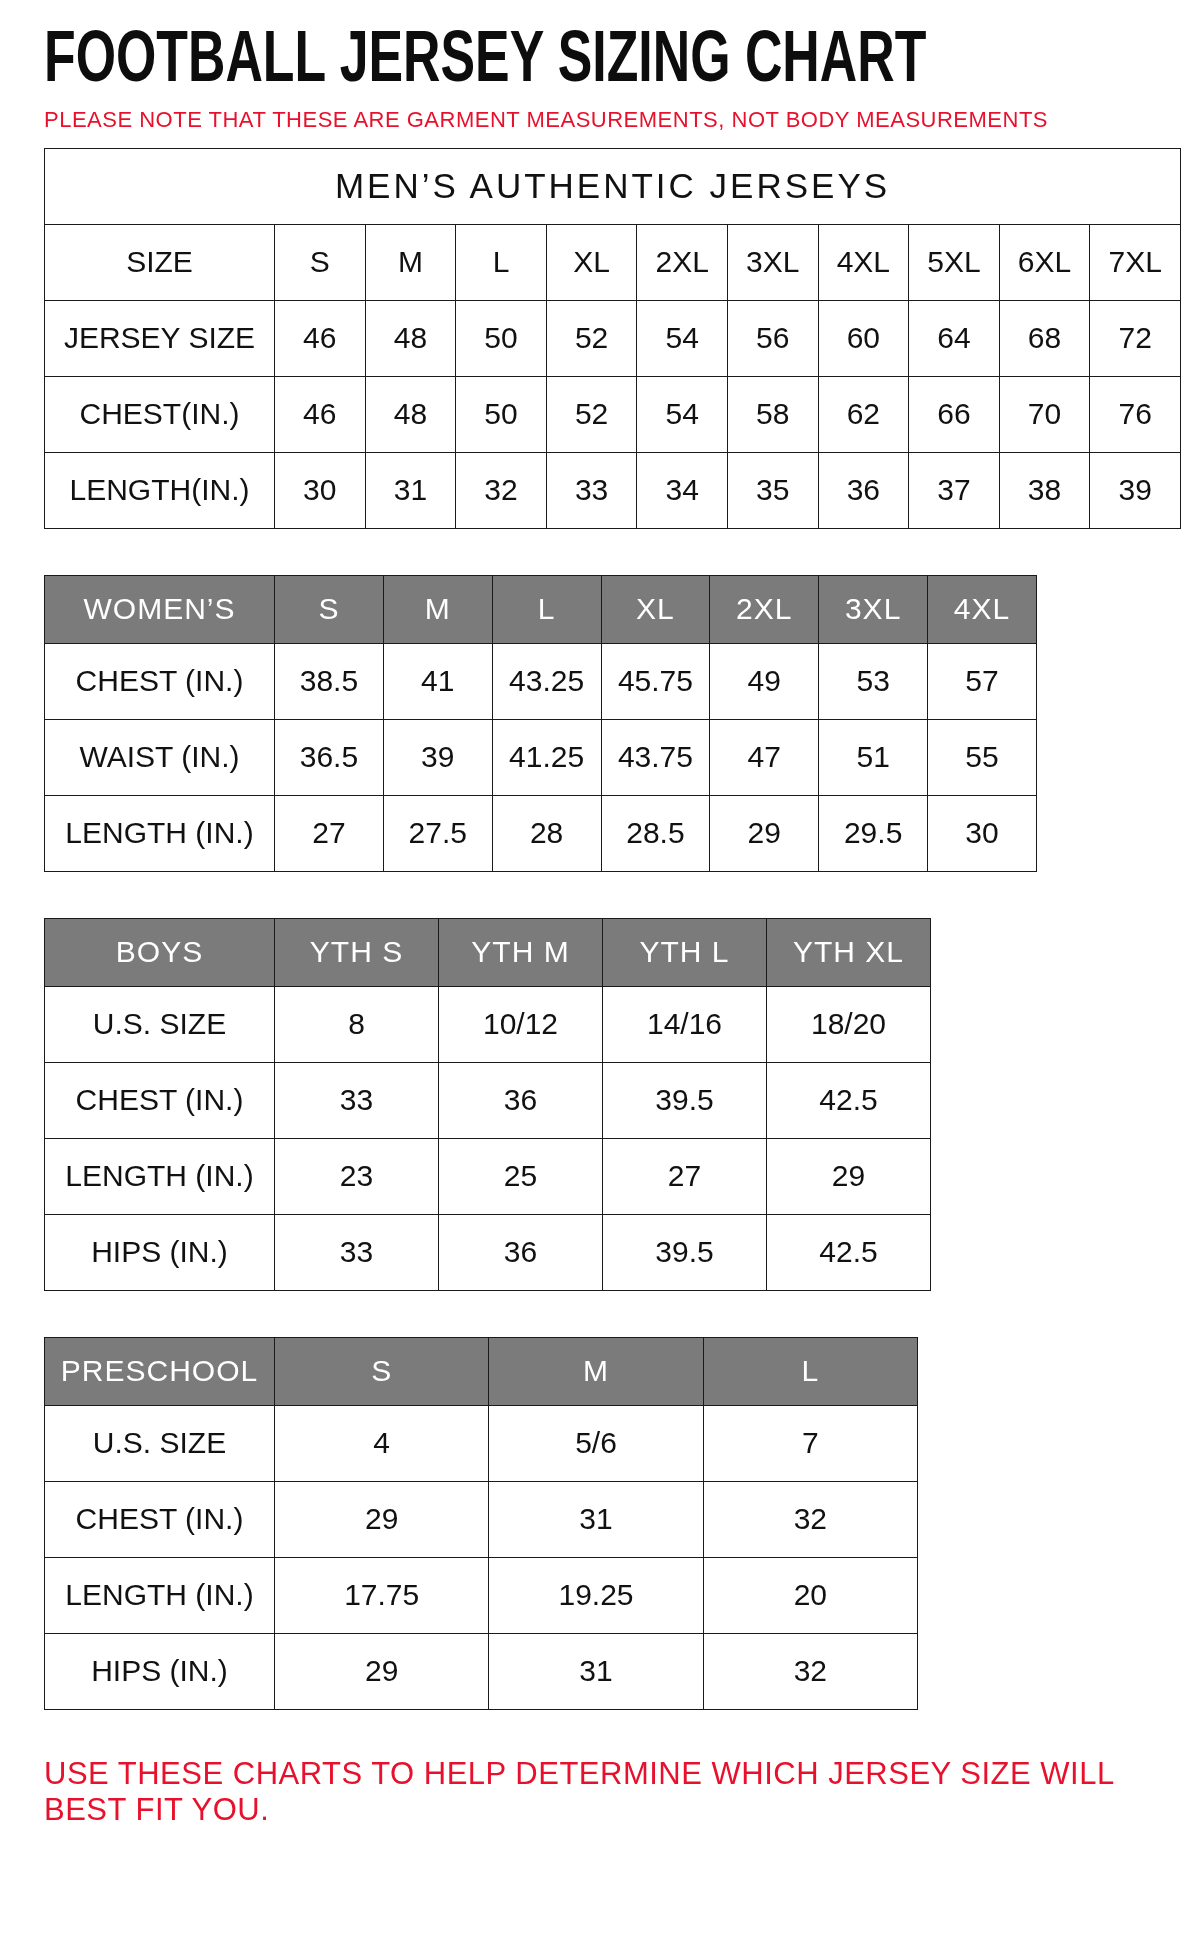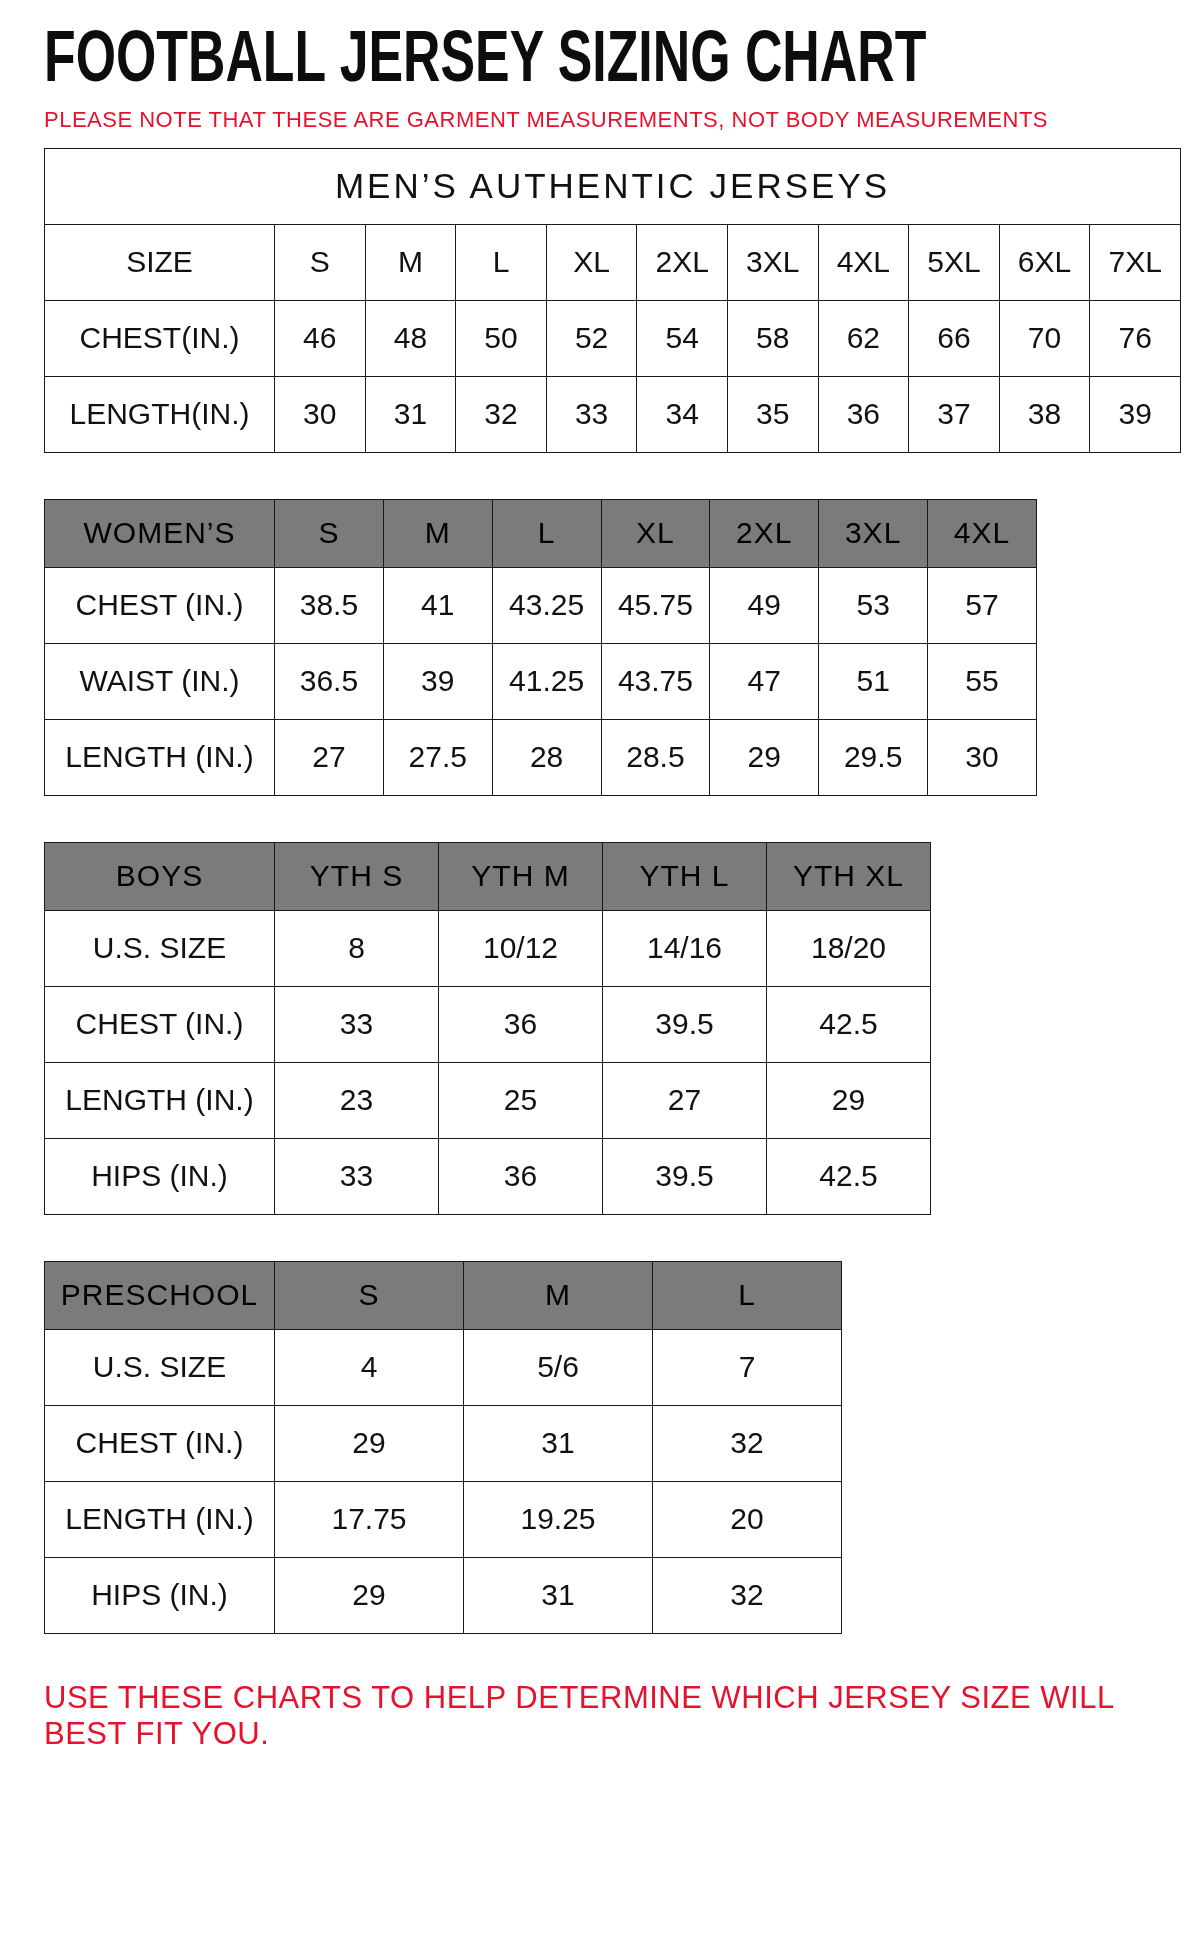--- a/index.html
+++ b/index.html
@@ -53,29 +53,29 @@
   td.banner{
     background:var(--gray);
     color:#fff;
     font-size:35px;
     letter-spacing:3px;
     height:75px;
   }
   
   tr.head-row td{
     background:var(--gray);
-    color:#000000;
+    color:#ffffff;
     height:68px;
     letter-spacing:1px;
   }
 
   table.tbl-mens{width:1137px;}
   table.tbl-womens{width:993px;}
   table.tbl-boys{width:887px;}
-  table.tbl-preschool{width:798px;padding-left:28px;}
+  table.tbl-preschool{width:874px;padding-left:28px;}
 
   .footer-note{
     color:var(--red);
     font-size:31px;
     letter-spacing:.5px;
     margin-top:6px;
   }
 </style>
 </head>
 <body>
@@ -113,20 +113,33 @@
               <td>L</td>
               <td>XL</td>
               <td>2XL</td>
               <td>3XL</td>
               <td>4XL</td>
               <td>5XL</td>
               <td>6XL</td>
               <td>7XL</td>
             </tr>
             <tr>
+              <td>JERSEY SIZE</td>
+              <td>46</td>
+              <td>48</td>
+              <td>50</td>
+              <td>52</td>
+              <td>54</td>
+              <td>56</td>
+              <td>60</td>
+              <td>64</td>
+              <td>68</td>
+              <td>72</td>
+            </tr>
+            <tr>
               <td>CHEST(IN.)</td>
               <td>46</td>
               <td>48</td>
               <td>50</td>
               <td>52</td>
               <td>54</td>
               <td>58</td>
               <td>62</td>
               <td>66</td>
               <td>70</td>

